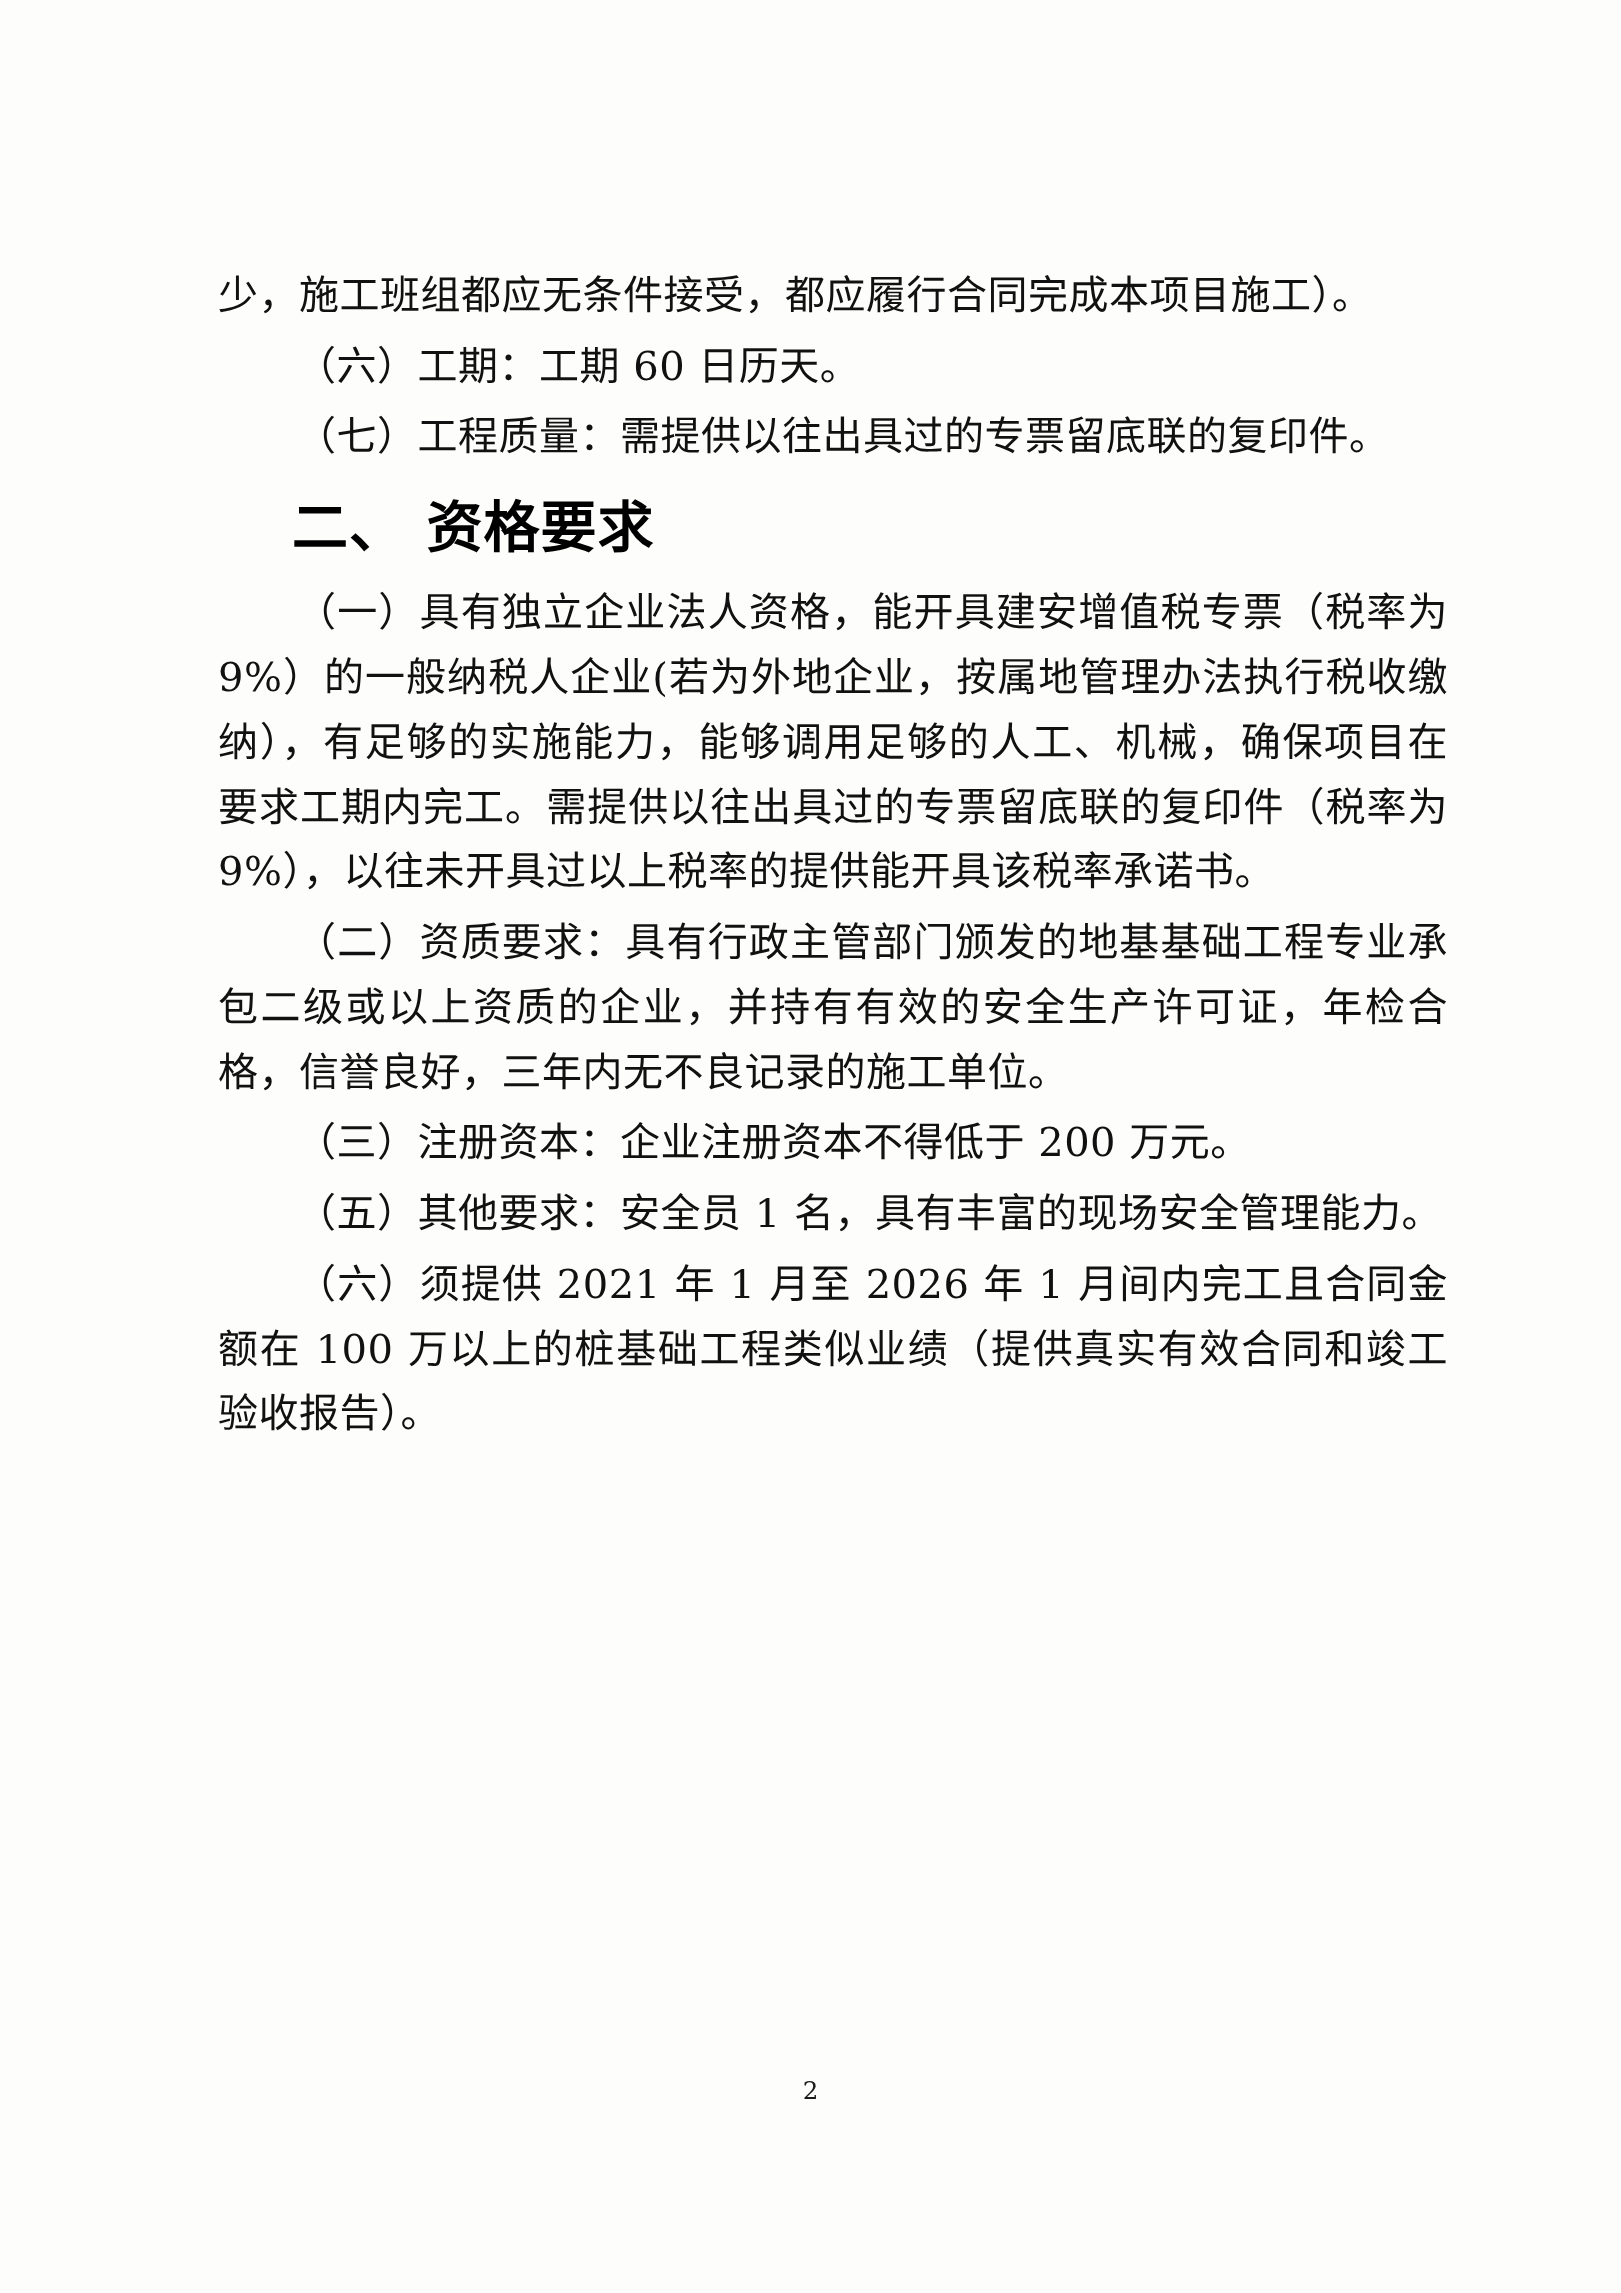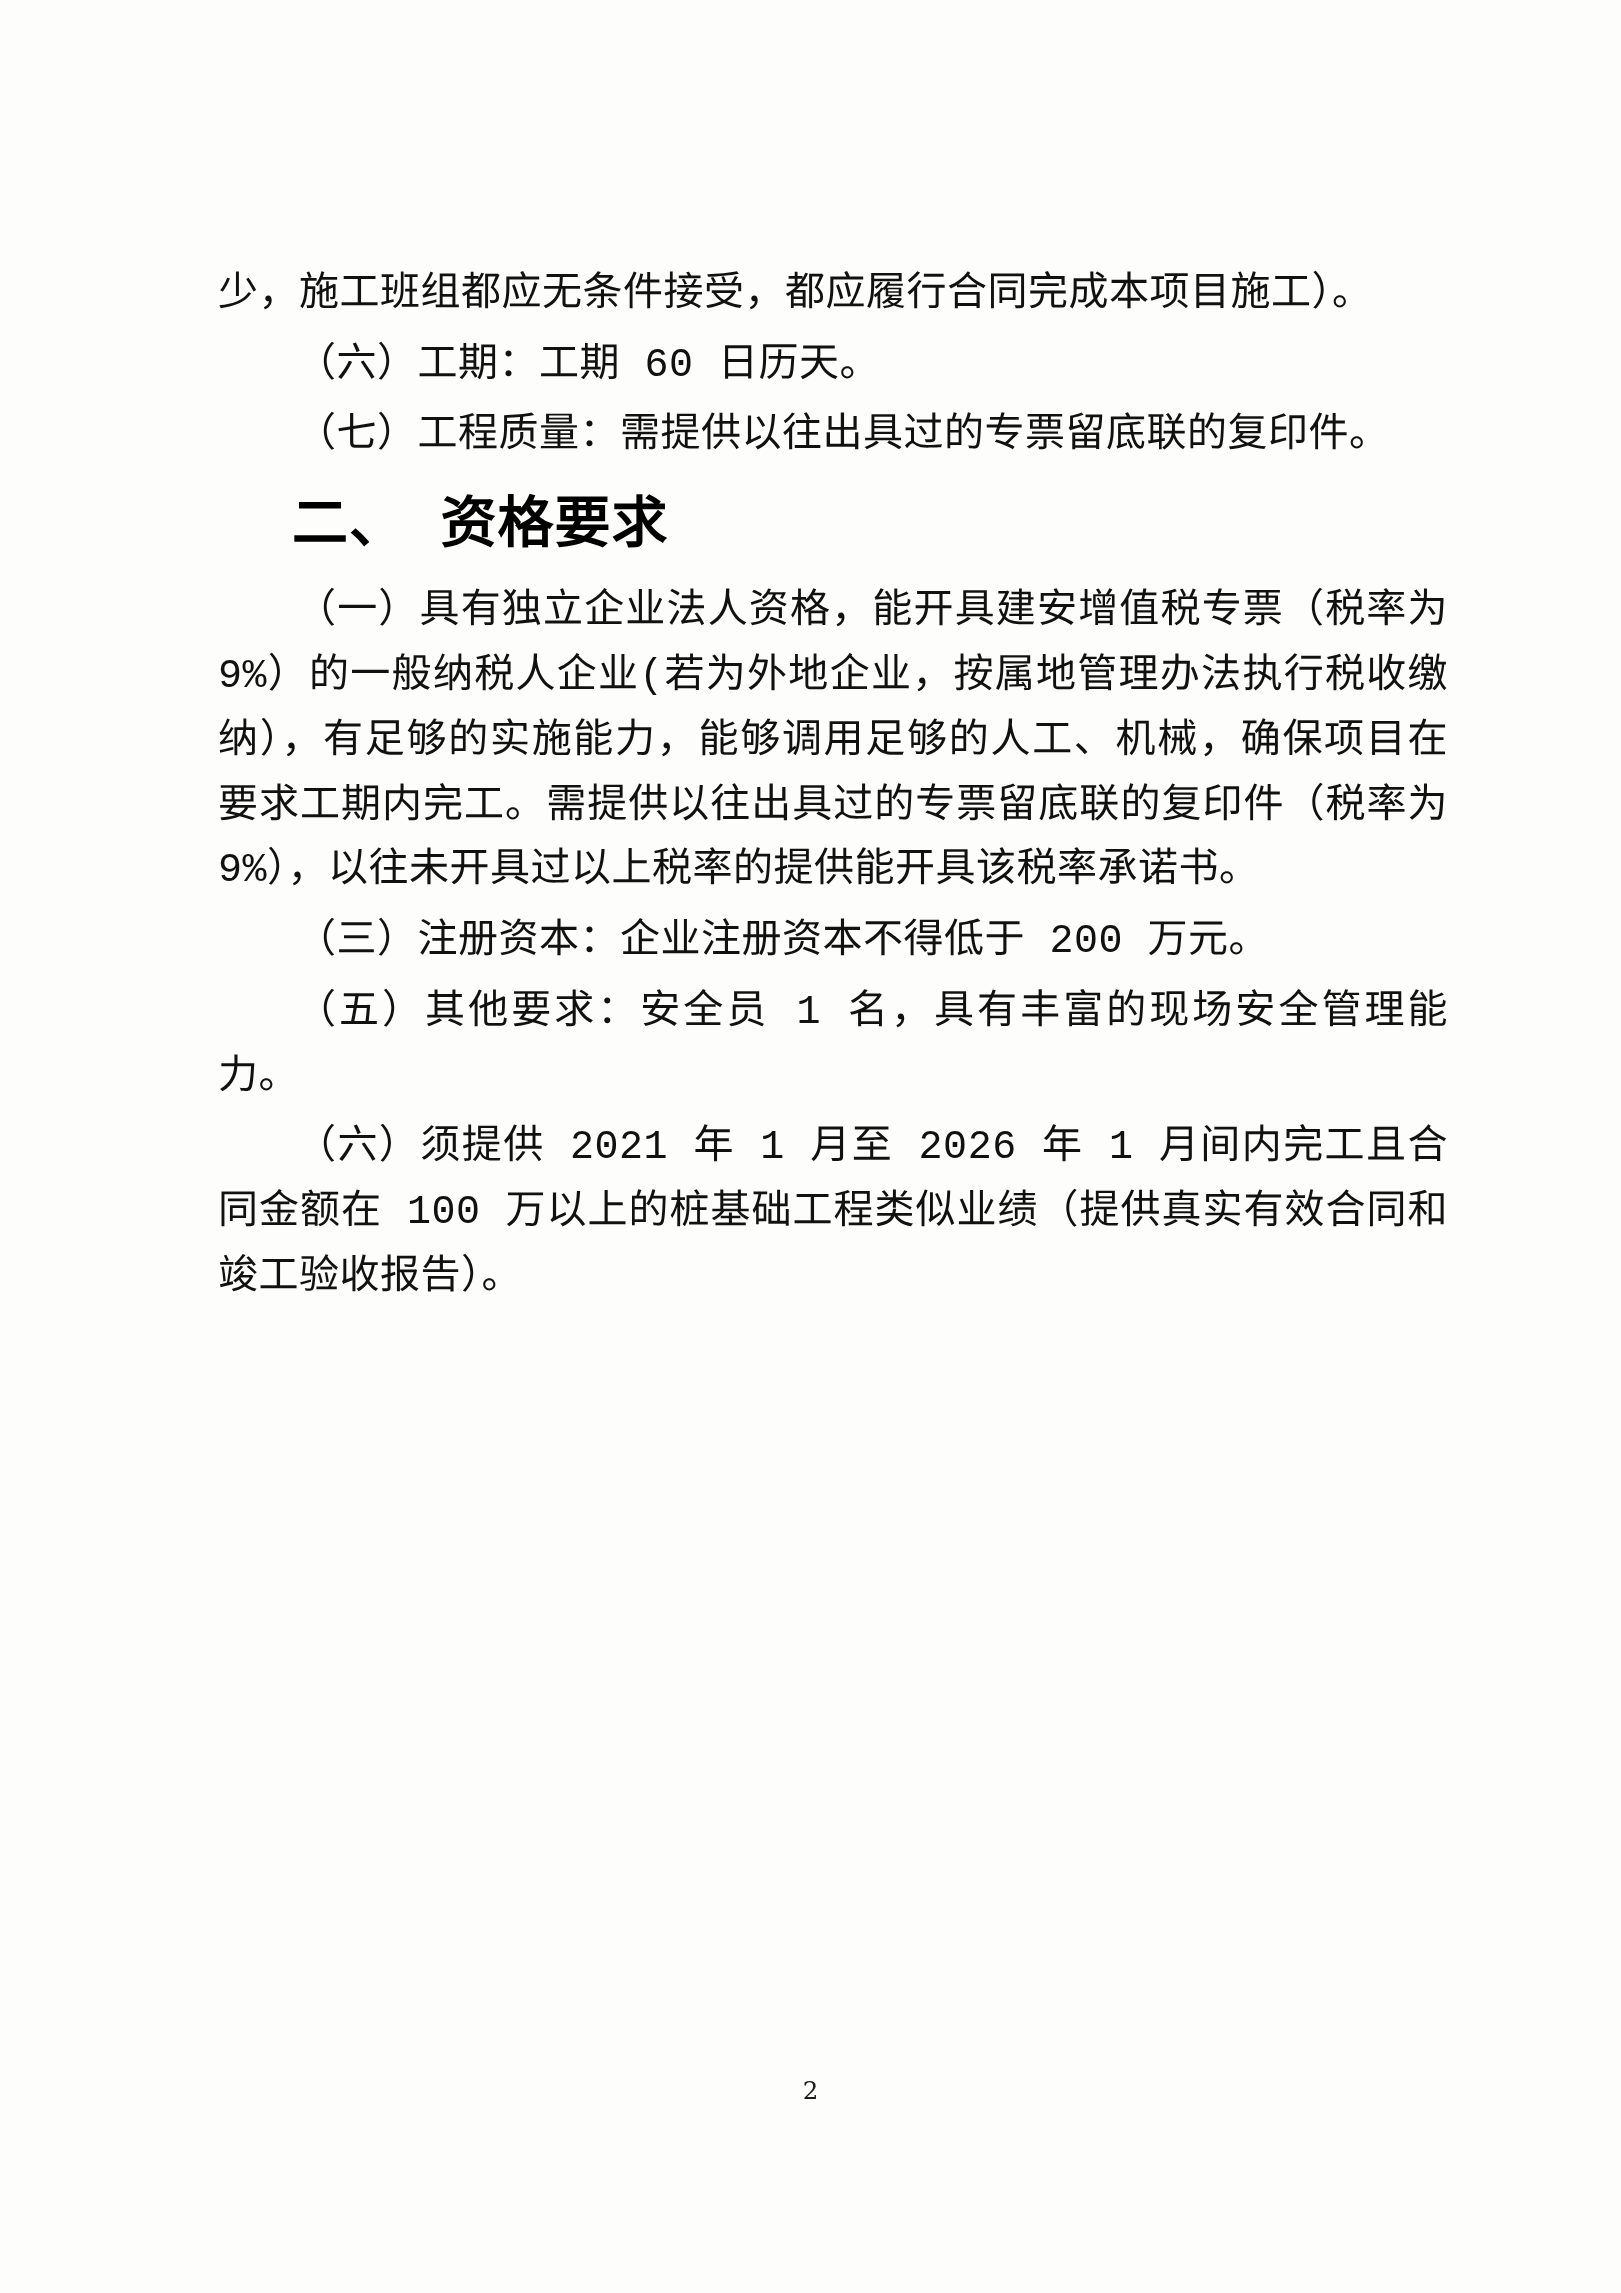--- a/index.html
+++ b/index.html
@@ -19,21 +19,20 @@
   .page {
     position: absolute;
     inset: 0;
     background: #fdfdfb;
   }
   .content {
     position: absolute;
     left: 218px;
     top: 263px;
     width: 1230px;
-    font-family: Liberation Mono, monospace;
   }
   
   p.para {
     margin: 0 0 5.9px 0;
     font-size: 40px;
     line-height: 1.62;
     letter-spacing: 0.5px;
     text-align: justify;
     text-justify: inter-ideograph;
     font-weight: 500;
@@ -74,20 +73,21 @@
     <p class="para cont">少，施工班组都应无条件接受，都应履行合同完成本项目施工）。</p>
 
     <p class="para indent2">（六）工期：工期 60 日历天。</p>
 
     <p class="para indent2">（七）工程质量：需提供以往出具过的专票留底联的复印件。</p>
 
     <h2 class="heading">二、 资格要求</h2>
 
     <p class="para indent2">（一）具有独立企业法人资格，能开具建安增值税专票（税率为 9%）的一般纳税人企业(若为外地企业，按属地管理办法执行税收缴纳），有足够的实施能力，能够调用足够的人工、机械，确保项目在要求工期内完工。需提供以往出具过的专票留底联的复印件（税率为 9%），以往未开具过以上税率的提供能开具该税率承诺书。</p>
 
+    <p class="para indent2">（二）资质要求：具有行政主管部门颁发的地基基础工程专业承包二级或以上资质的企业，并持有有效的安全生产许可证，年检合格，信誉良好，三年内无不良记录的施工单位。</p>
 
     <p class="para indent2">（三）注册资本：企业注册资本不得低于 200 万元。</p>
 
 
     <p class="para indent2">（五）其他要求：安全员 1 名，具有丰富的现场安全管理能力。</p>
 
     <p class="para indent2">（六）须提供 2021 年 1 月至 2026 年 1 月间内完工且合同金额在 100 万以上的桩基础工程类似业绩（提供真实有效合同和竣工验收报告）。</p>
 
   </div>
 

